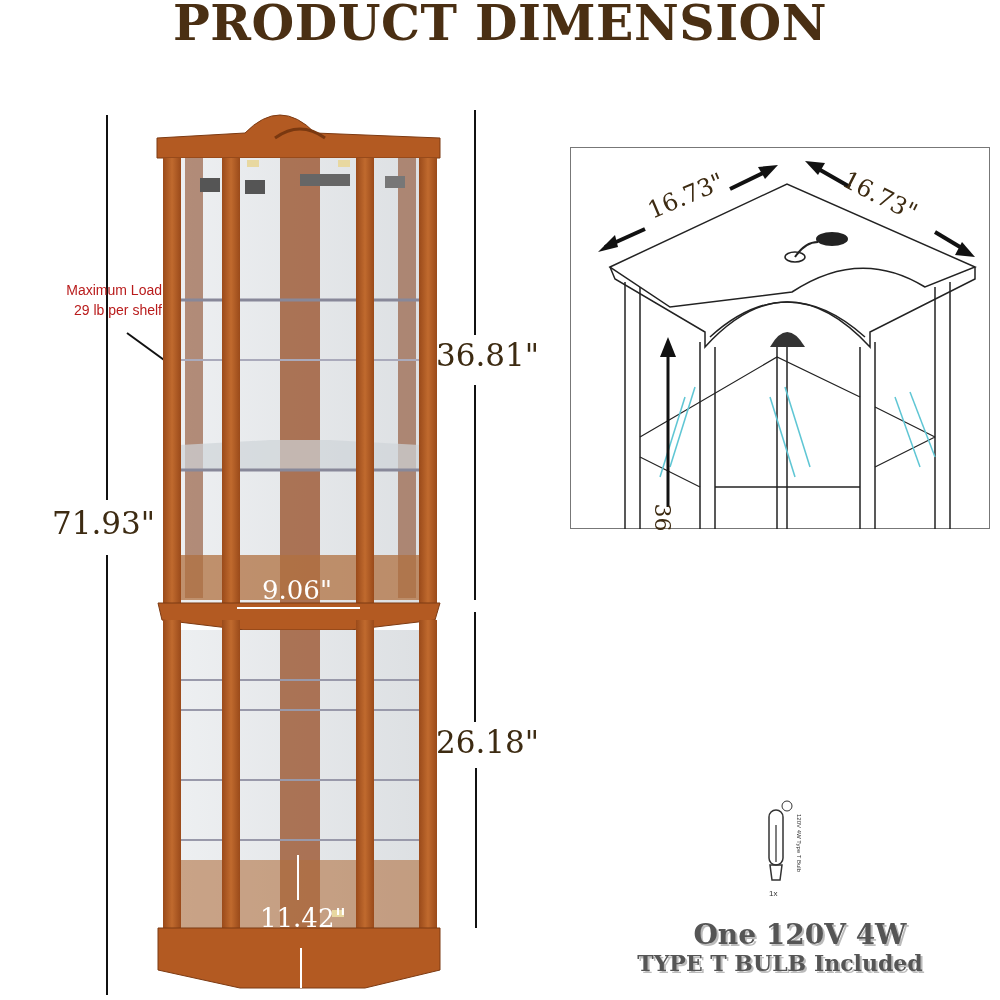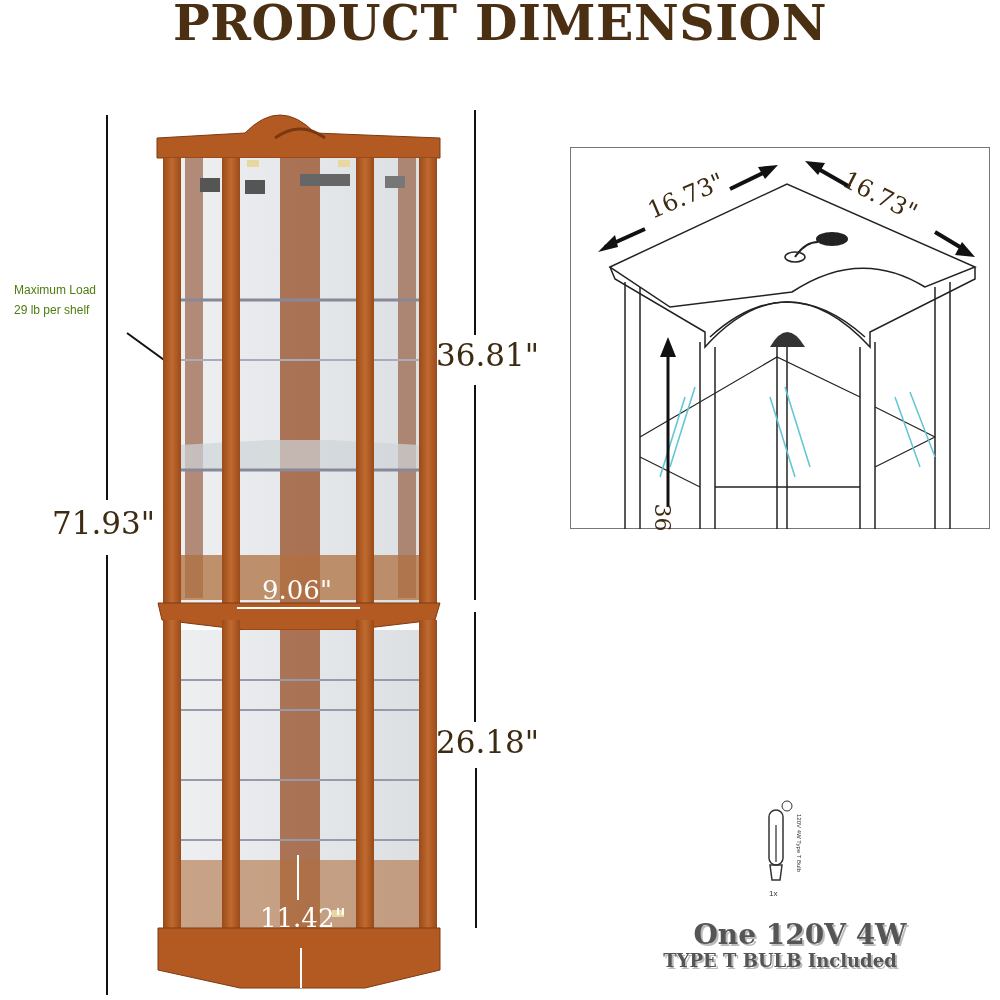--- a/index.html
+++ b/index.html
@@ -1,20 +1,20 @@
 <!DOCTYPE html>
 <html><head>
 <meta charset="utf-8">
 <style>
   html, body { margin:0; padding:0; background:#ffffff; }
   body { width:1000px; height:1000px; position:relative; overflow:hidden; font-family:"Liberation Sans", sans-serif; }
   .title { position:absolute; left:0; top:-6px; width:1000px; text-align:center; font-family:"DejaVu Serif", serif; font-weight:bold; font-size:49px; color:#4a2f13; letter-spacing:0.5px; }
   .dim { position:absolute; font-family:"DejaVu Serif", serif; color:#3d2b12; font-size:31px; }
   .dim-white { position:absolute; font-family:"DejaVu Serif", serif; color:#ffffff; font-size:26px; }
-  .load-label { position:absolute; left:14px; top:280px; font-size:12px; color:#4d7c0f; line-height:20px; text-align:left; width:148px; }
+  .load-label { position:absolute; left:14px; top:280px; font-size:14px; color:#b91c1c; line-height:20px; text-align:right; width:148px; }
   .vline { position:absolute; width:2px; background:#111; }
   .bulb-caption { position:absolute; font-family:"DejaVu Serif", serif; font-weight:bold; color:#555; text-shadow:2px 2px 0 #bbb; text-align:center; }
   svg { position:absolute; }
 </style>
 </head>
 <body>
 
 <div class="title">PRODUCT DIMENSION</div>
 
 <div class="vline" style="left:106px; top:115px; height:385px;"></div>
@@ -165,13 +165,13 @@
 <svg width="60" height="100" viewBox="0 0 60 100" style="left:755px; top:800px;">
   <rect x="14" y="10" width="14" height="55" rx="7" fill="none" stroke="#333" stroke-width="1.5"></rect>
   <line x1="21" y1="25" x2="21" y2="62" stroke="#555" stroke-width="1.5"></line>
   <path d="M15,65 L27,65 L25,80 L17,80 Z" fill="none" stroke="#333" stroke-width="1.5"></path>
   <circle cx="32" cy="6" r="5" fill="none" stroke="#333" stroke-width="1"></circle>
 </svg>
 <div style="position:absolute; left:770px; top:840px; font-size:6px; color:#333; transform:rotate(90deg); white-space:nowrap;">120V 4W Type T Bulb</div>
 <div style="position:absolute; left:769px; top:889px; font-size:8px; color:#333;">1x</div>
 
 <div class="bulb-caption" style="left:690px; top:918px; width:220px; font-size:28px;">One 120V 4W</div>
-<div class="bulb-caption" style="left:620px; top:950px; width:320px; font-size:18px;text-align:center;">TYPE T BULB Included</div>
+<div class="bulb-caption" style="left:620px; top:950px; width:320px; font-size:22px;text-align:center;">TYPE T BULB Included</div>
 
 </body></html>

